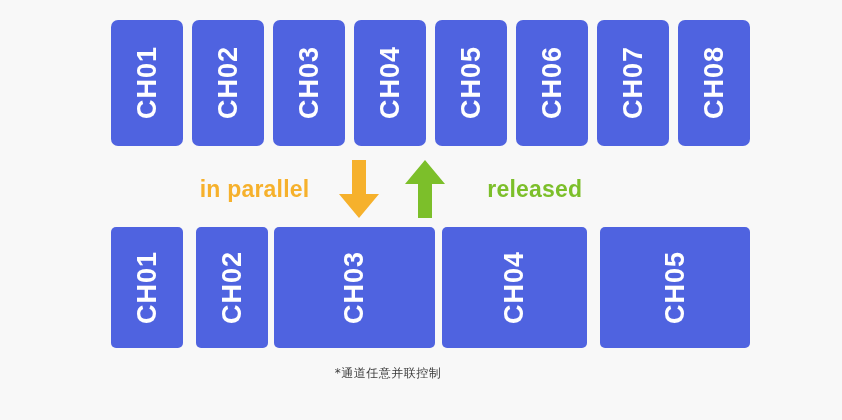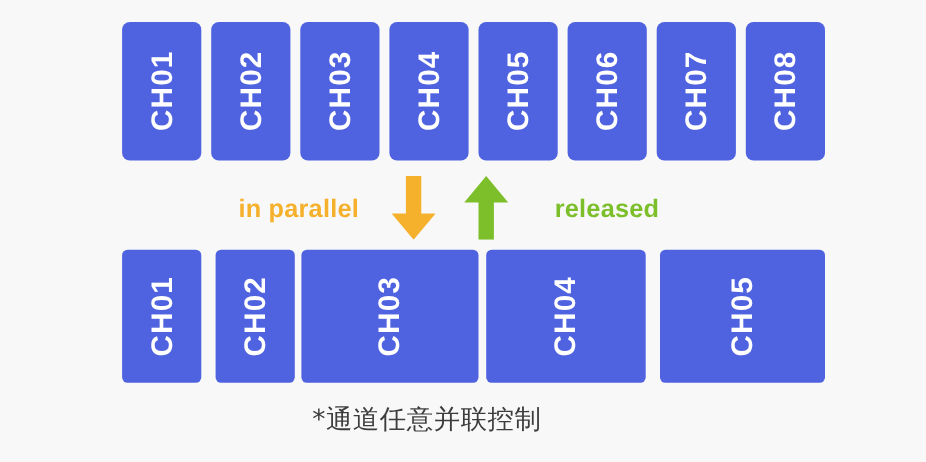--- a/index.html
+++ b/index.html
@@ -47,21 +47,20 @@
   .band {
     position: absolute;
     left: 0;
     top: 158px;
     width: 782px;
     height: 62px;
     display: flex;
     align-items: center;
     justify-content: center;
     gap: 0;
-    padding-left: 17px;
   }
   .band-text {
     font-family: "Liberation Sans", sans-serif;
     font-weight: bold;
     font-size: 23px;
     letter-spacing: 0.2px;
     white-space: nowrap;
   }
   .band-text.left  { color: #f6b12c; margin-right: 30px; }
   .band-text.right { color: #7cbf2a; margin-left: 42px; }
@@ -74,21 +73,21 @@
 
   
   .caption {
     position: absolute;
     left: 0;
     top: 365px;
     width: 776px;
     text-align: center;
     color: #3d3d3d;
     font-family: "DejaVu Sans", sans-serif;
-    font-size: 24px;
+    font-size: 12px;
     letter-spacing: 0.5px;
   }
 </style>
 </head>
 <body style="background: rgb(248, 248, 248);">
 
 <div id="diagram">
 
   <div class="row top-row">
     <div class="ch-box" style="left: 111px; width: 72px; top: 20px; height: 126px; background: rgb(79, 99, 224);">

